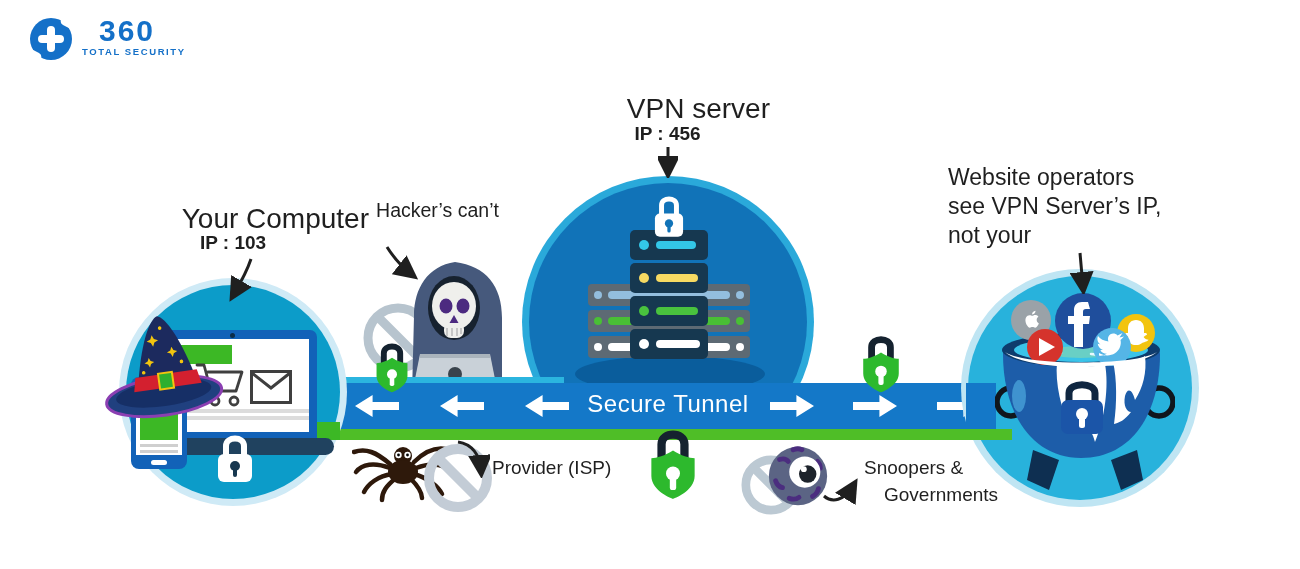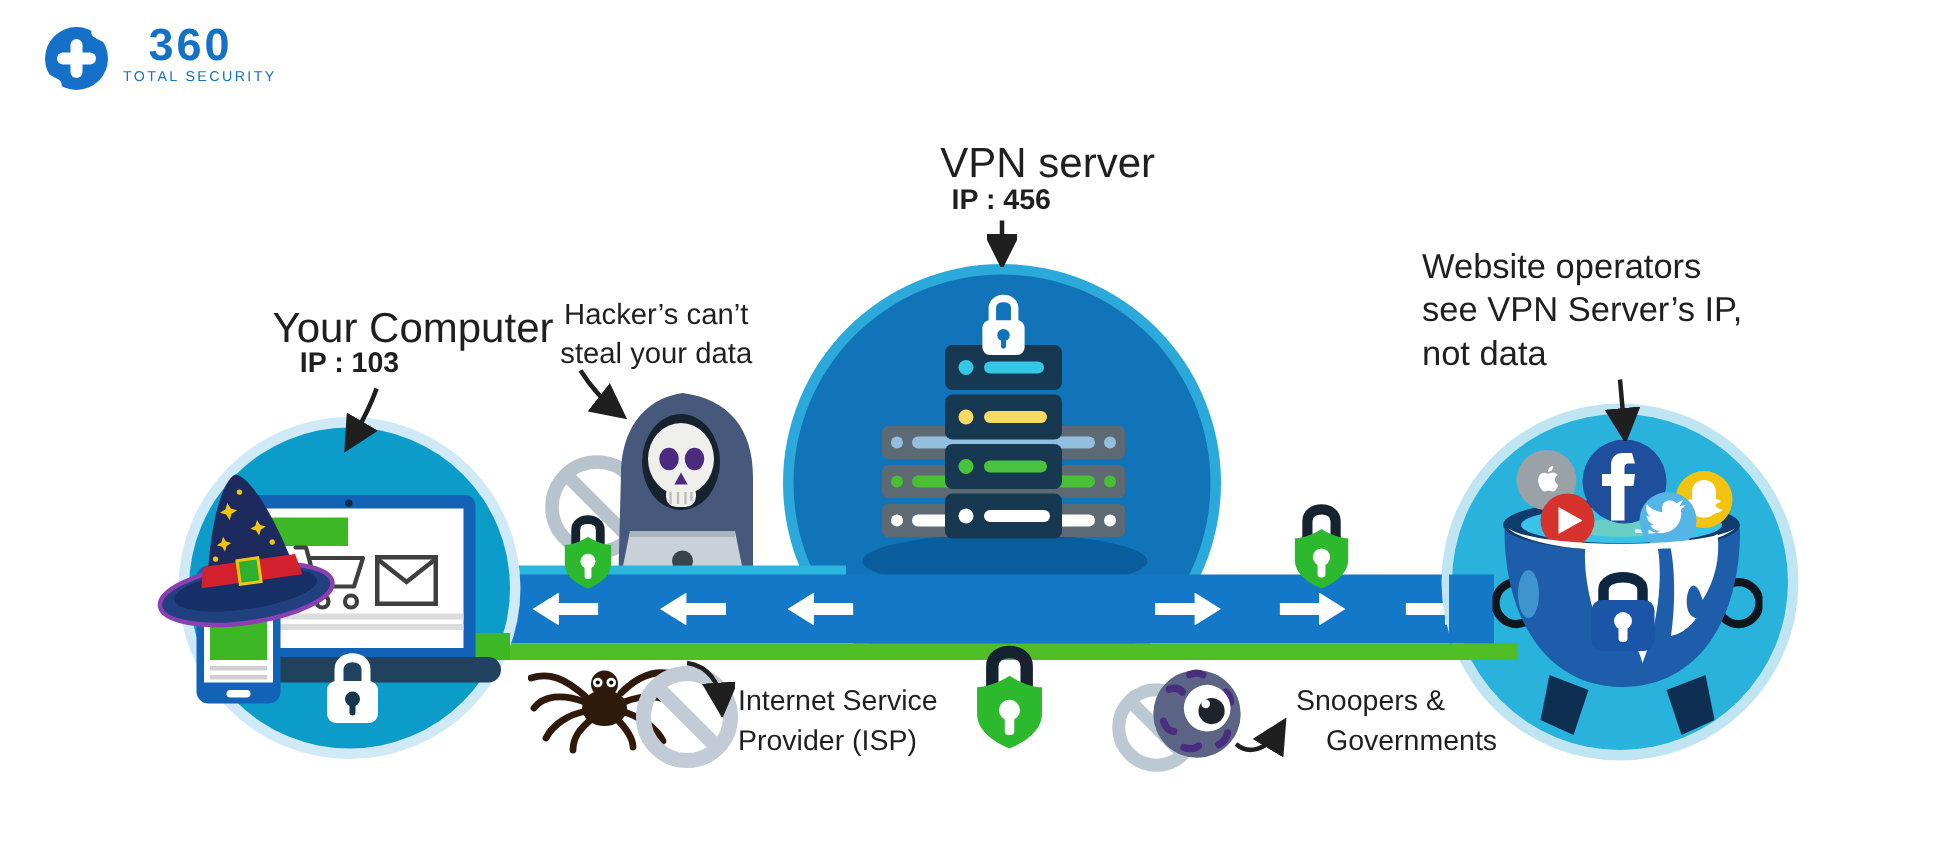--- a/index.html
+++ b/index.html
@@ -37,21 +37,21 @@
   <div class="abs z6" style="left:28px;top:16px;display:flex;align-items:flex-start;">
     <svg width="46" height="46" viewBox="0 0 46 46">
       <circle cx="23" cy="23" r="21" fill="#1470c8"></circle>
       <rect x="33" y="2" width="14" height="9" rx="4" fill="#fff" transform="rotate(28 40 6)"></rect>
       <rect x="-1" y="35" width="14" height="9" rx="4" fill="#fff" transform="rotate(28 6 40)"></rect>
       <rect x="10" y="19" width="26" height="8" rx="4" fill="#fff"></rect>
       <rect x="19" y="10" width="8" height="26" rx="4" fill="#fff"></rect>
     </svg>
     <div style="margin-left:8px;">
       <div style="font-size:30px;font-weight:bold;color:#1470c8;letter-spacing:2px;line-height:30px;margin-left:17px;">360</div>
-      <div style="font-size:9.5px;font-weight:normal;color:#1470c8;letter-spacing:1.6px;">TOTAL SECURITY</div>
+      <div style="font-size:9.5px;font-weight:bold;color:#1470c8;letter-spacing:1.6px;">TOTAL SECURITY</div>
     </div>
   </div>
 
   <div class="abs z1" style="left:520px;top:174px;width:296px;height:258px;overflow:hidden;">
     <div class="circle" style="left:2px;top:2px;width:292px;height:292px;background:#2aa9da;"></div>
     <div class="circle" style="left:9px;top:9px;width:278px;height:278px;background:#1173b8;"></div>
     <div class="circle" style="left:55px;top:182px;width:190px;height:36px;background:#0a5d9c;"></div>
 
     <div>
       <div class="grow" style="left:68px;top:110px;width:162px;">
@@ -117,20 +117,21 @@
 
   <div class="bandtop z3"></div>
   <div class="band z3"></div>
   <div class="greenstrip z3"></div>
   <div class="tarrow z3" style="left:355px;"></div>
   <div class="tarrow z3" style="left:440px;"></div>
   <div class="tarrow z3" style="left:525px;"></div>
   <div class="tarrow right z3" style="left:770px;"></div>
   <div class="tarrow right z3" style="left:853px;"></div>
   <div class="tarrow right z3" style="left:937px;"></div>
+  <div class="tunnel-label z3">Secure Tunnel</div>
 
   <div class="abs z4">
     <div class="circle" style="left:119px;top:278px;width:228px;height:228px;background:#cfeaf6;"></div>
     <div class="circle" style="left:126px;top:285px;width:214px;height:214px;background:#0c9cc9;"></div>
     <div class="abs" style="left:312px;top:422px;width:28px;height:18px;background:#3cb825;"></div>
 
     <div>
       <div class="abs" style="left:150px;top:330px;width:167px;height:108px;background:#1262b8;border-radius:7px 7px 0 0;"></div>
       <div class="abs" style="left:230px;top:333px;width:5px;height:5px;border-radius:50%;background:#0c2d48;"></div>
       <div class="abs" style="left:158px;top:339px;width:151px;height:93px;background:#fff;"></div>
@@ -292,34 +293,32 @@
     <circle cx="42" cy="31" r="16" fill="#fff"></circle>
     <circle cx="45" cy="33" r="9" fill="#1d232b"></circle>
     <circle cx="41" cy="28" r="3" fill="#fff"></circle>
   </svg>
 
   <div class="txt title z5" style="left:119px;top:203px;width:250px;">Your Computer</div>
   <div class="txt sub z5" style="left:108px;top:232px;width:250px;">IP : 103</div>
 
   <div class="txt z5" style="left:350px;top:197px;width:175px;text-align:center;font-size:19.5px;line-height:26px;">
     <div>Hacker’s can’t</div>
-    <div>steal your data</div>
   </div>
 
   <div class="txt title z5" style="left:565px;top:93px;width:205px;">VPN server</div>
   <div class="txt sub z5" style="left:565px;top:123px;width:205px;">IP : 456</div>
 
   <div class="txt z5" style="left:948px;top:163px;width:264px;text-align:left;font-size:23px;line-height:29px;">
     <div>Website operators</div>
     <div>see VPN Server’s IP,</div>
-    <div>not data</div>
+    <div>not your</div>
   </div>
 
   <div class="txt small z5" style="left:492px;top:454px;">
-    <div>Internet Service</div>
     <div>Provider (ISP)</div>
   </div>
 
   <div class="txt small z5" style="left:864px;top:454px;">Snoopers &amp;</div>
   <div class="txt small z5" style="left:884px;top:481px;">Governments</div>
 
   <svg class="abs z5" style="left:225px;top:256px;" width="36" height="46" viewBox="0 0 36 46">
     <defs>
         <marker id="m1" markerWidth="8" markerHeight="8" refX="5" refY="4" orient="auto">
           <path d="M0 0 L8 4 L0 8 Z" fill="#1f1f1f"></path>

